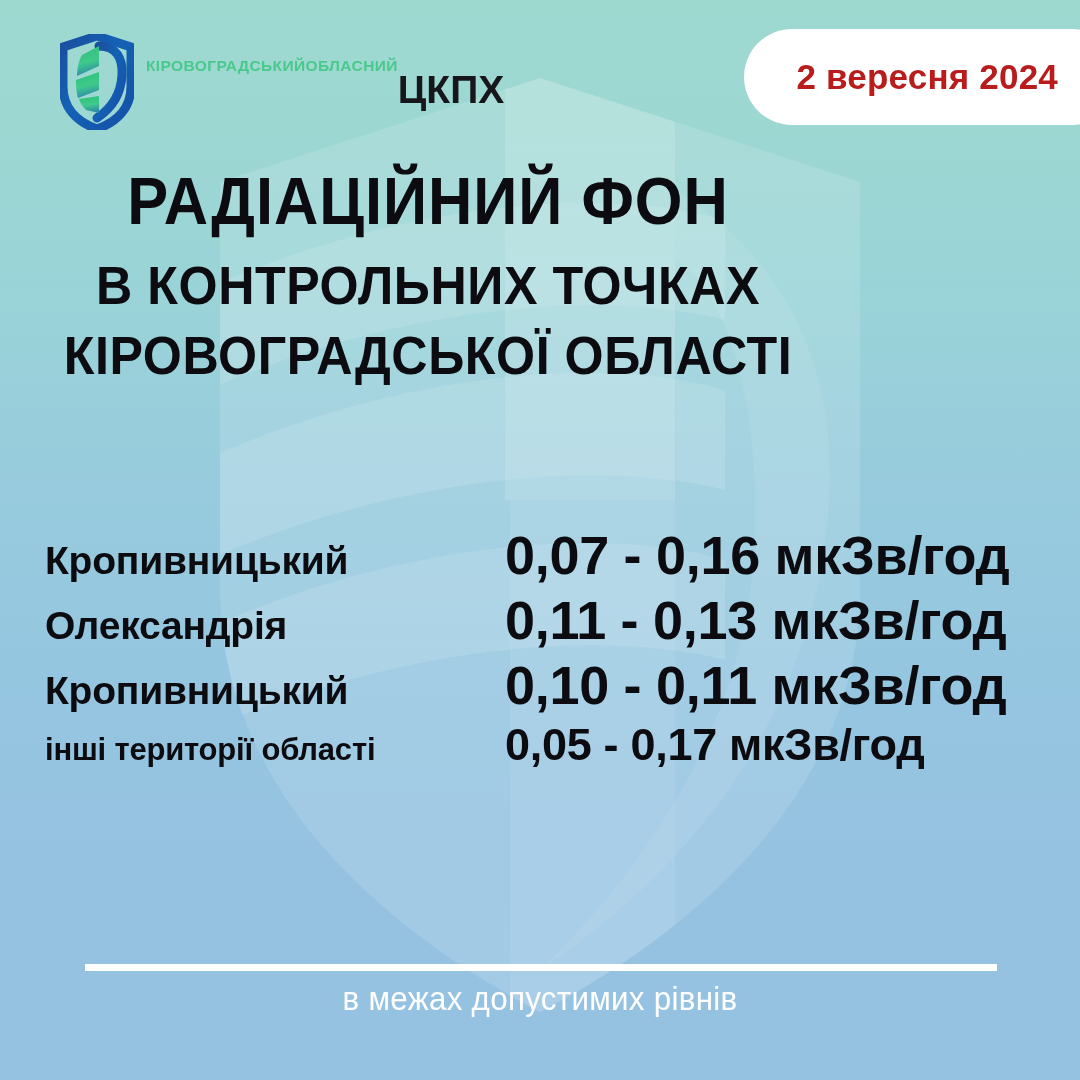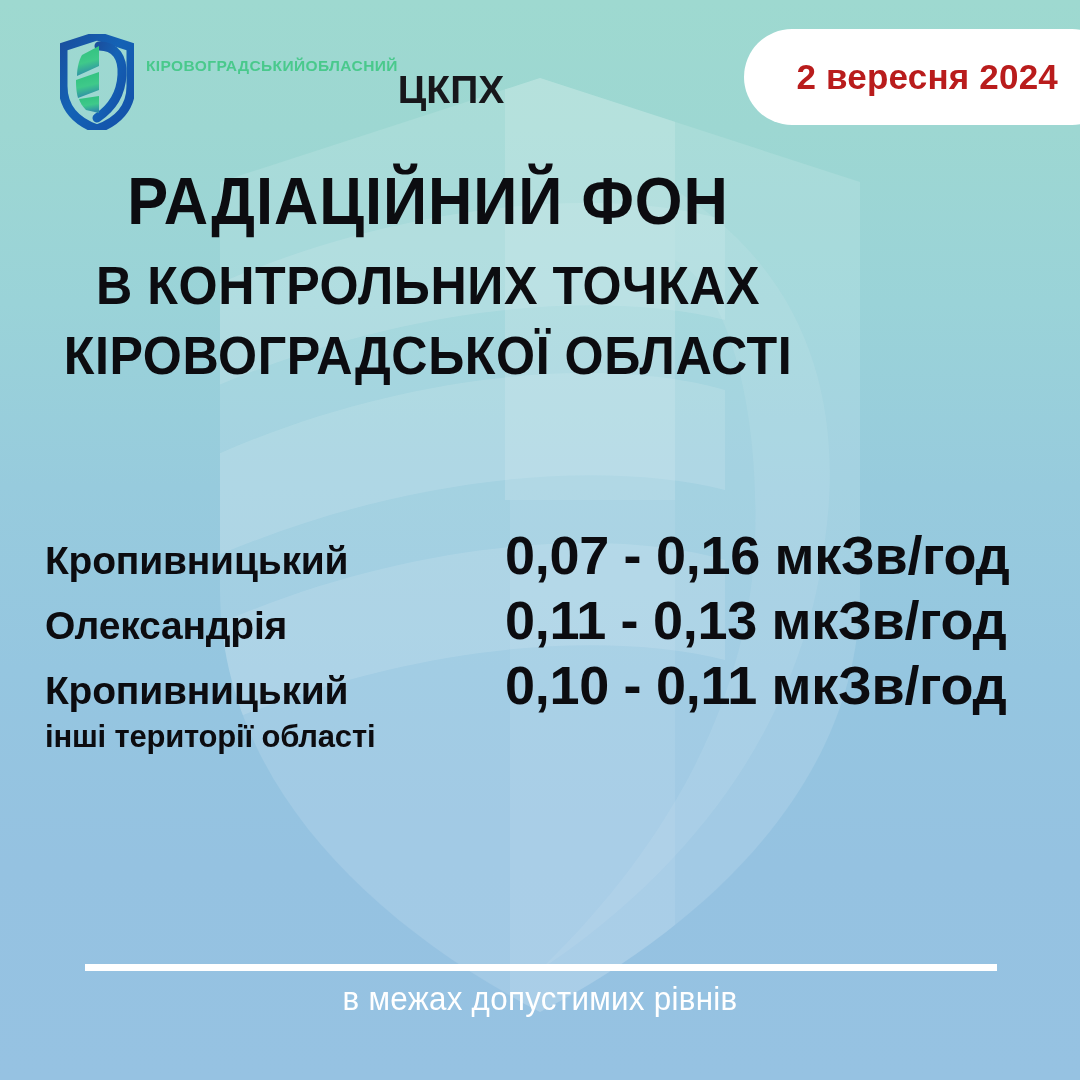--- a/index.html
+++ b/index.html
@@ -273,19 +273,20 @@
     <div class="reading-row">
       <div class="reading-label">Олександрія</div>
       <div class="reading-value">0,11 - 0,13 мкЗв/год</div>
     </div>
     <div class="reading-row">
       <div class="reading-label">Кропивницький</div>
       <div class="reading-value">0,10 - 0,11 мкЗв/год</div>
     </div>
     <div class="reading-row">
       <div class="reading-label small">інші території області</div>
+      <div class="reading-value big">0,05 - 0,17 мкЗв/год</div>
     </div>
   </div>
 
   <div id="footer-rule"></div>
   <div id="footer-note">в межах допустимих рівнів</div>
 
 </div>
 
 </body></html>

